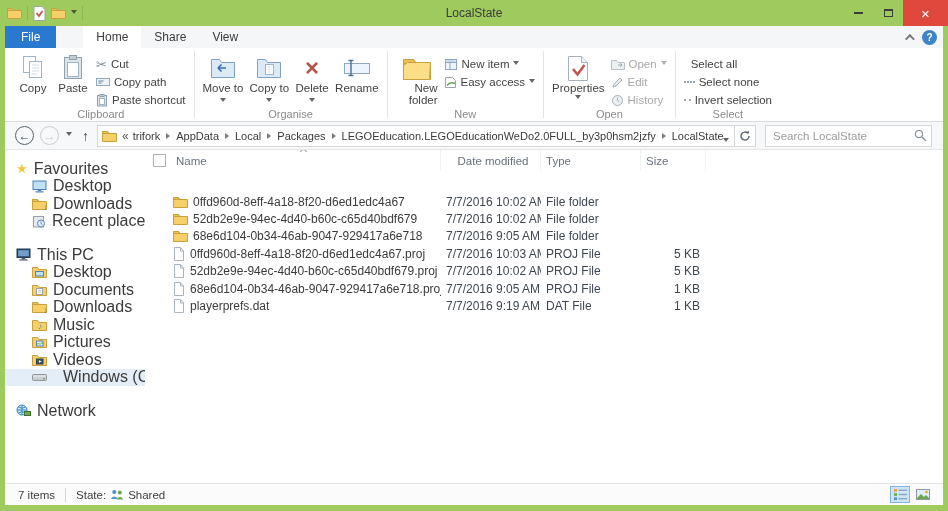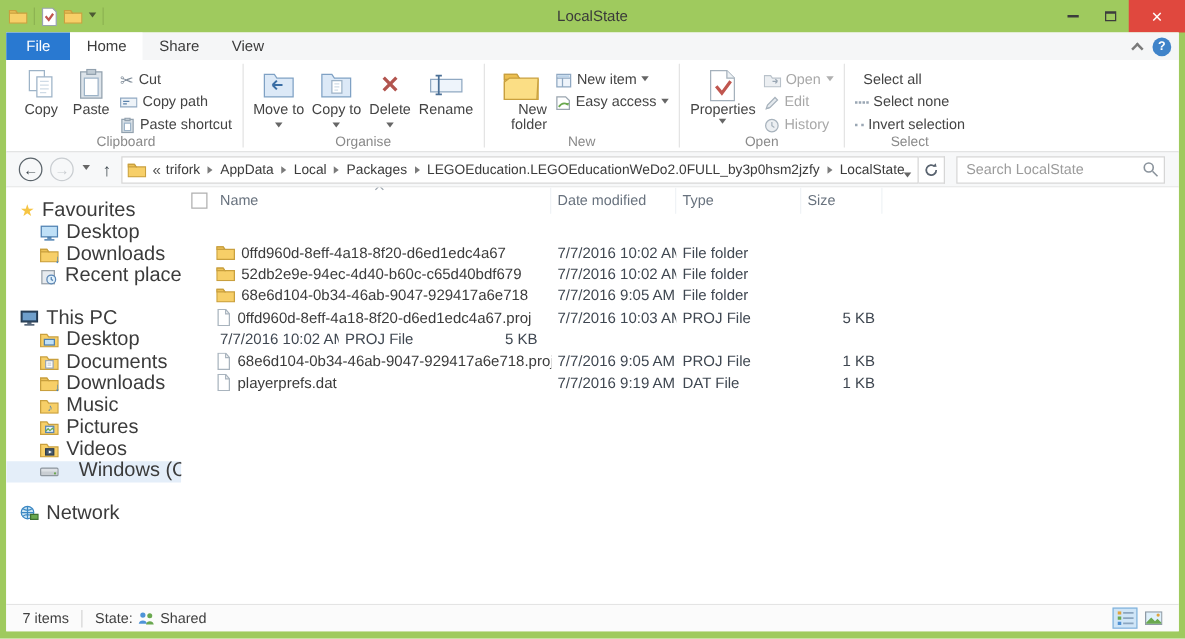--- a/index.html
+++ b/index.html
@@ -21,21 +21,21 @@
   .g-max { width:9px; height:8px; border:1px solid #3c3c3c; border-top-width:2px; background:transparent; }
   .g-close::before { content:"×"; }
 
   
   .chrome { position:absolute; top:26px; left:5px; right:5px; bottom:6px; background:#fff; display:flex; flex-direction:column; }
 
   
   .tabrow { position:relative; height:22px; background:#f5f6f7; display:flex; align-items:stretch; flex:0 0 auto; }
   .tab { padding:4px 13px 3px; font-size:12px; color:#3b3b3b; }
   .tab-file { background:#2979d1; color:#ffffff; padding:4px 16px 3px; }
-  .tab-active { background:#fff; }
+  .tab-active { background:#fff;margin-left:27px; }
   .ribbon-right { position:absolute; right:6px; top:0; height:22px; display:flex; align-items:center; gap:10px; }
   .chev-up { width:7px; height:7px; border-top:2px solid #7a7a7a; border-right:2px solid #7a7a7a; transform:rotate(-45deg) translateY(2px); }
   .help-circle { width:15px; height:15px; border-radius:50%; background:#3f83c9; color:#fff; font-size:10px; font-weight:bold; display:flex; align-items:center; justify-content:center; }
   .help-circle::before { content:"?"; }
 
   
   .ribbon { height:74px; background:#fff; border-bottom:1px solid #dadbdc; display:flex; align-items:stretch; padding-left:4px; flex:0 0 auto; }
   .rgroup { position:relative; display:flex; align-items:flex-start; padding:4px 4px 15px; }
   .rgroup-label { position:absolute; bottom:1px; left:0; right:0; text-align:center; font-size:11px; color:#8a8a8a; }
   .rsep { width:1px; background:#e4e4e4; margin:3px 1px; }
@@ -81,21 +81,21 @@
   .srow.head { padding-left:11px; gap:6px; }
   .srow.selected { background:#e4eef9;gap:16px; }
   .srow .slbl { font-size:16px; color:#3b3b3b; }
   .star { color:#f6c544; font-size:13px; line-height:13px; }
 
   .filelist { position:absolute; left:140px; right:0; top:0; bottom:0; }
   .lheader { position:relative; display:flex; align-items:center; height:21px; color:#68727e; font-size:11.5px; }
   .hc { height:100%; display:flex; align-items:center; border-right:1px solid #f0f3f6; padding-left:5px; }
   .hc-check { width:26px; border-right:none; padding-left:8px; }
   .hc-name { width:270px; position:relative; }
-  .hc-date { width:100px; }
+  .hc-date { width:100px;justify-content:center; }
   .hc-type { width:100px; }
   .hc-size { width:65px; }
   .checkbox { width:13px; height:13px; border:1px solid #b0b0b0; background:#fff; }
   .sortchev { position:absolute; top:-1px; left:130px; width:5px; height:5px; border-top:1.3px solid #9aa4ad; border-right:1.3px solid #9aa4ad; transform:rotate(-45deg); }
   .rows { padding-top:5px; }
   .row { display:flex; align-items:center; height:17.4px; }
   .cell { white-space:nowrap; overflow:hidden;margin-top:34px; }
   .c-check { width:26px; }
   .c-name { width:270px; display:flex; align-items:center; gap:5px; padding-left:2px; }
   .c-date { width:100px; padding-left:5px; color:#3f4751; }
@@ -642,20 +642,29 @@
                   </svg>
                 </span>
                 <span class="fname">0ffd960d-8eff-4a18-8f20-d6ed1edc4a67.proj</span>
               </span>
             <span class="cell c-date">7/7/2016 10:03 AM</span>
             <span class="cell c-type">PROJ File</span>
             <span class="cell c-size">5 KB</span>
           </div>
           <div class="row">
             <span class="cell c-check"></span>
+            <span class="cell c-name">
+                <span class="ico">
+                  <svg width="12" height="14" viewBox="0 0 12 14">
+                    <path d="M1.5.5h6L10.5 4v9.5h-9z" fill="#fff" stroke="#a9b4be"></path>
+                    <path d="M7.5.5V4h3" fill="none" stroke="#a9b4be"></path>
+                  </svg>
+                </span>
+                <span class="fname">52db2e9e-94ec-4d40-b60c-c65d40bdf679.proj</span>
+              </span>
             <span class="cell c-date">7/7/2016 10:02 AM</span>
             <span class="cell c-type">PROJ File</span>
             <span class="cell c-size">5 KB</span>
           </div>
           <div class="row">
             <span class="cell c-check"></span>
             <span class="cell c-name">
                 <span class="ico">
                   <svg width="12" height="14" viewBox="0 0 12 14">
                     <path d="M1.5.5h6L10.5 4v9.5h-9z" fill="#fff" stroke="#a9b4be"></path>

